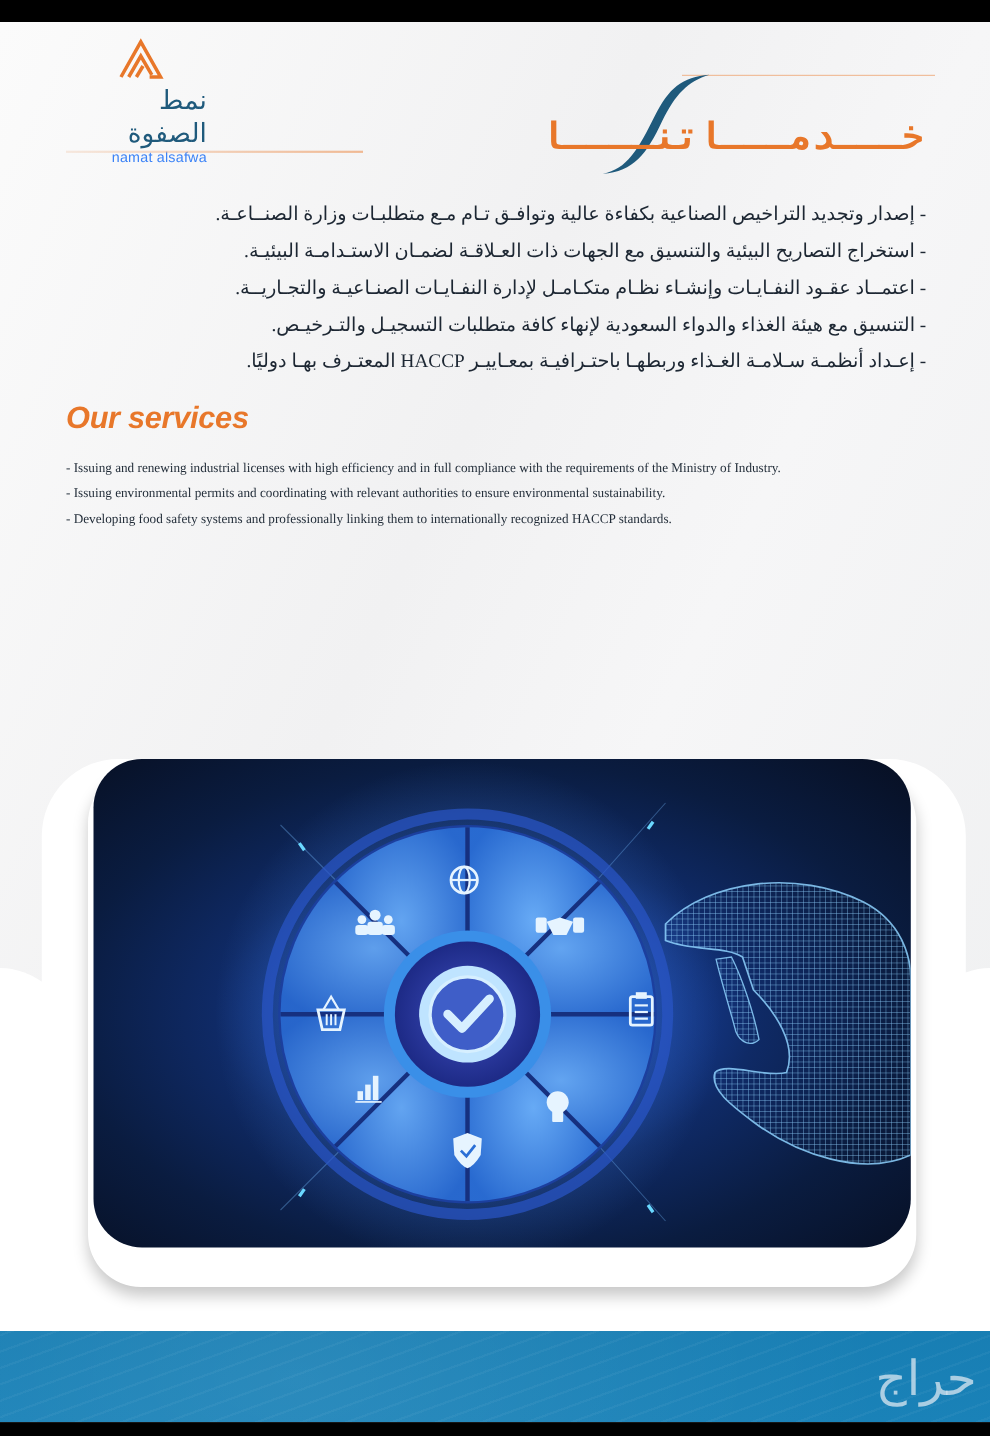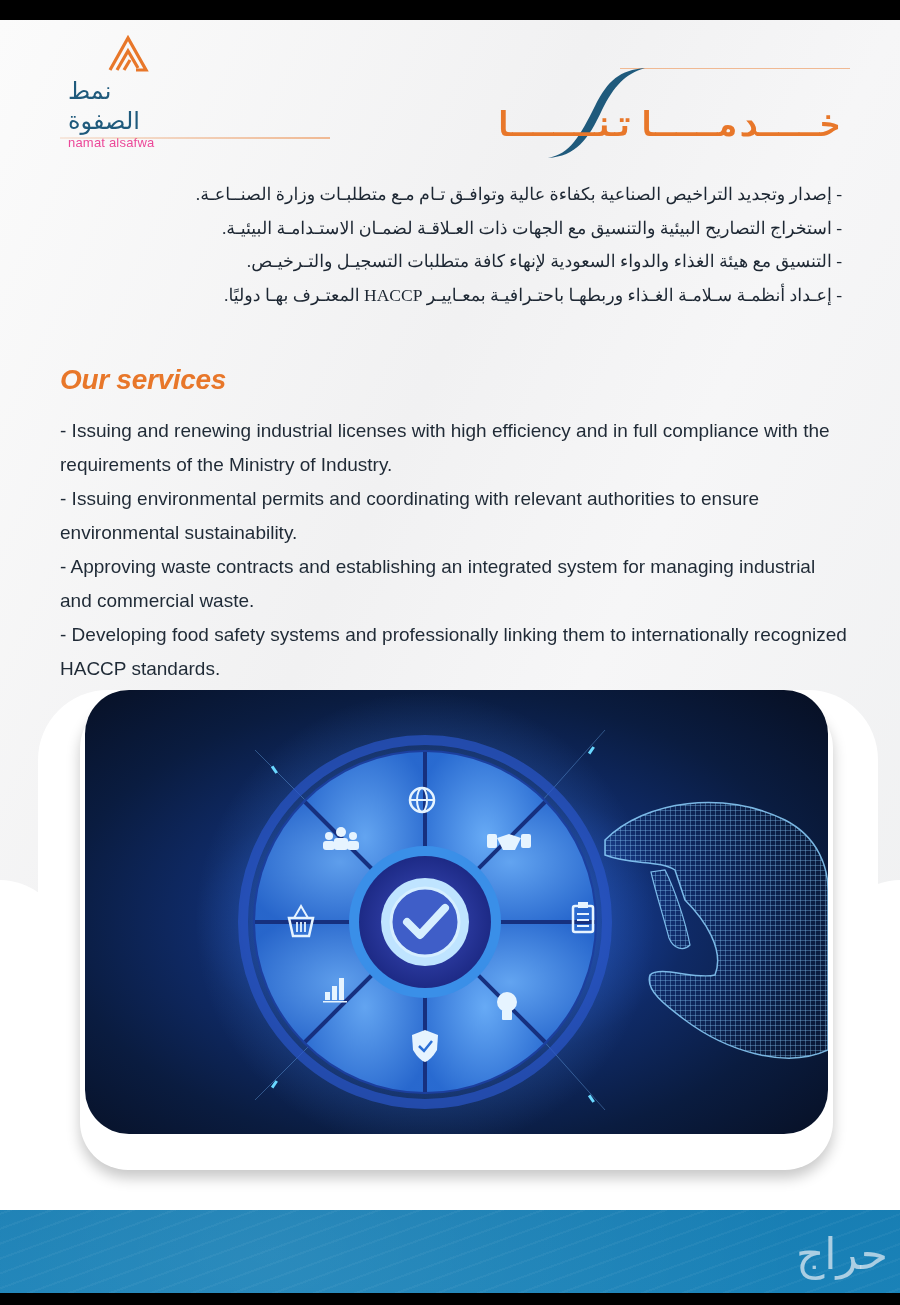--- a/index.html
+++ b/index.html
@@ -39,24 +39,24 @@
     position: absolute; right: 0; top: 880px; width: 110px; height: 330px;
     background: #fff; border-top-left-radius: 110px 200px;
   }
   .frame-inner-shadow {
     position: absolute; left: 80px; top: 700px; width: 753px; height: 470px;
     border-radius: 48px; box-shadow: 0 8px 14px rgba(0,0,0,0.22);
     background: #fff;
   }
 
   
-  .logo { position: absolute; left: 68px; top: 34px; width: 120px; text-align: left; }
+  .logo { position: absolute; left: 68px; top: 34px; width: 120px; text-align: right; }
   .logo-mark { display: block; margin: 0 auto; width: 44px; height: 38px; }
   .logo-ar { display: block; font-family: "DejaVu Sans", sans-serif; font-size: 24px; color: #1f5a7c; line-height: 30px; margin-top: 4px; direction: rtl; }
-  .logo-en { display: block; font-size: 13px; color: #ec4899; line-height: 14px; letter-spacing: 0.2px; }
+  .logo-en { display: block; font-size: 13px; color: #3b82f6; line-height: 14px; letter-spacing: 0.2px; }
 
   .header-line {
     position: absolute; left: 60px; top: 137px; width: 270px; height: 2px;
     background: linear-gradient(90deg, rgba(232,160,110,0.2), #f0b993);
   }
   .header-line-top {
     position: absolute; left: 620px; top: 68px; width: 230px; height: 1px;
     background: #f0b993;
   }
   .swoosh { position: absolute; left: 540px; top: 66px; width: 110px; height: 95px; }
@@ -75,22 +75,22 @@
   }
 
   
   .en-title {
     position: absolute; left: 60px; top: 364px;
     font-family: "Liberation Sans", sans-serif; font-weight: bold; font-size: 28px;
     color: #e8772a; letter-spacing: -0.3px; font-style: italic;
   }
   .en-list { position: absolute; left: 60px; top: 414px; width: 790px; }
   .en-list li {
-    list-style: none; font-family: Liberation Sans, sans-serif; font-size: 19px;
-    color: #1f2a36; line-height: 34px;
+    list-style: none; font-family: Liberation Serif, serif; font-size: 12px;
+    color: #1f2a36; line-height: 23px;
   }
 
   
   .card {
     position: absolute; left: 85px; top: 690px; width: 743px; height: 444px;
     border-radius: 44px; overflow: hidden;
     background: radial-gradient(ellipse at 48% 52%, #2d6fd8 0%, #1a45a8 22%, #0f2a66 45%, #0a1c40 70%, #070f22 100%);
   }
   .card svg { position: absolute; left: 0; top: 0; }
 
@@ -132,29 +132,29 @@
 <div class="header-line-top"></div>
 <svg class="swoosh" viewBox="0 0 110 95">
   <path d="M8 92 C30 88, 40 70, 55 40 C68 14, 80 4, 105 2 C85 8, 74 20, 62 44 C48 74, 36 90, 8 92 Z" fill="#1f5a7c"></path>
 </svg>
 
 <div class="title-ar">خـــدمـــاتنــــا</div>
 
 <ul class="ar-list">
   <li>- إصدار وتجديد التراخيص الصناعية بكفاءة عالية وتوافـق تـام مـع متطلبـات وزارة الصنــاعـة.</li>
   <li>- استخراج التصاريح البيئية والتنسيق مع الجهات ذات العـلاقـة لضمـان الاستـدامـة البيئيـة.</li>
+  <li>- اعتمــاد عقـود النفـايـات وإنشـاء نظـام متكـامـل لإدارة النفـايـات الصنـاعيـة والتجـاريــة.</li>
   <li>- التنسيق مع هيئة الغذاء والدواء السعودية لإنهاء كافة متطلبات التسجيـل والتـرخيـص.</li>
   <li>- إعـداد أنظمـة سـلامـة الغـذاء وربطهـا باحتـرافيـة بمعـاييـر HACCP المعتـرف بهـا دوليًا.</li>
 </ul>
 
 <div class="en-title">Our services</div>
 <ul class="en-list">
   <li>- Issuing and renewing industrial licenses with high efficiency and in full compliance with the requirements of the Ministry of Industry.</li>
   <li>- Issuing environmental permits and coordinating with relevant authorities to ensure environmental sustainability.</li>
-  <li>- Approving waste contracts and establishing an integrated system for managing industrial and commercial waste.</li>
   <li>- Developing food safety systems and professionally linking them to internationally recognized HACCP standards.</li>
 </ul>
 
 <div class="card">
   <svg width="743" height="444" viewBox="0 0 743 444">
     <defs>
       <radialGradient id="seg" cx="50%" cy="50%" r="60%">
         <stop offset="0%" stop-color="#6fb6ff"></stop>
         <stop offset="100%" stop-color="#2a6fd6"></stop>
       </radialGradient>

